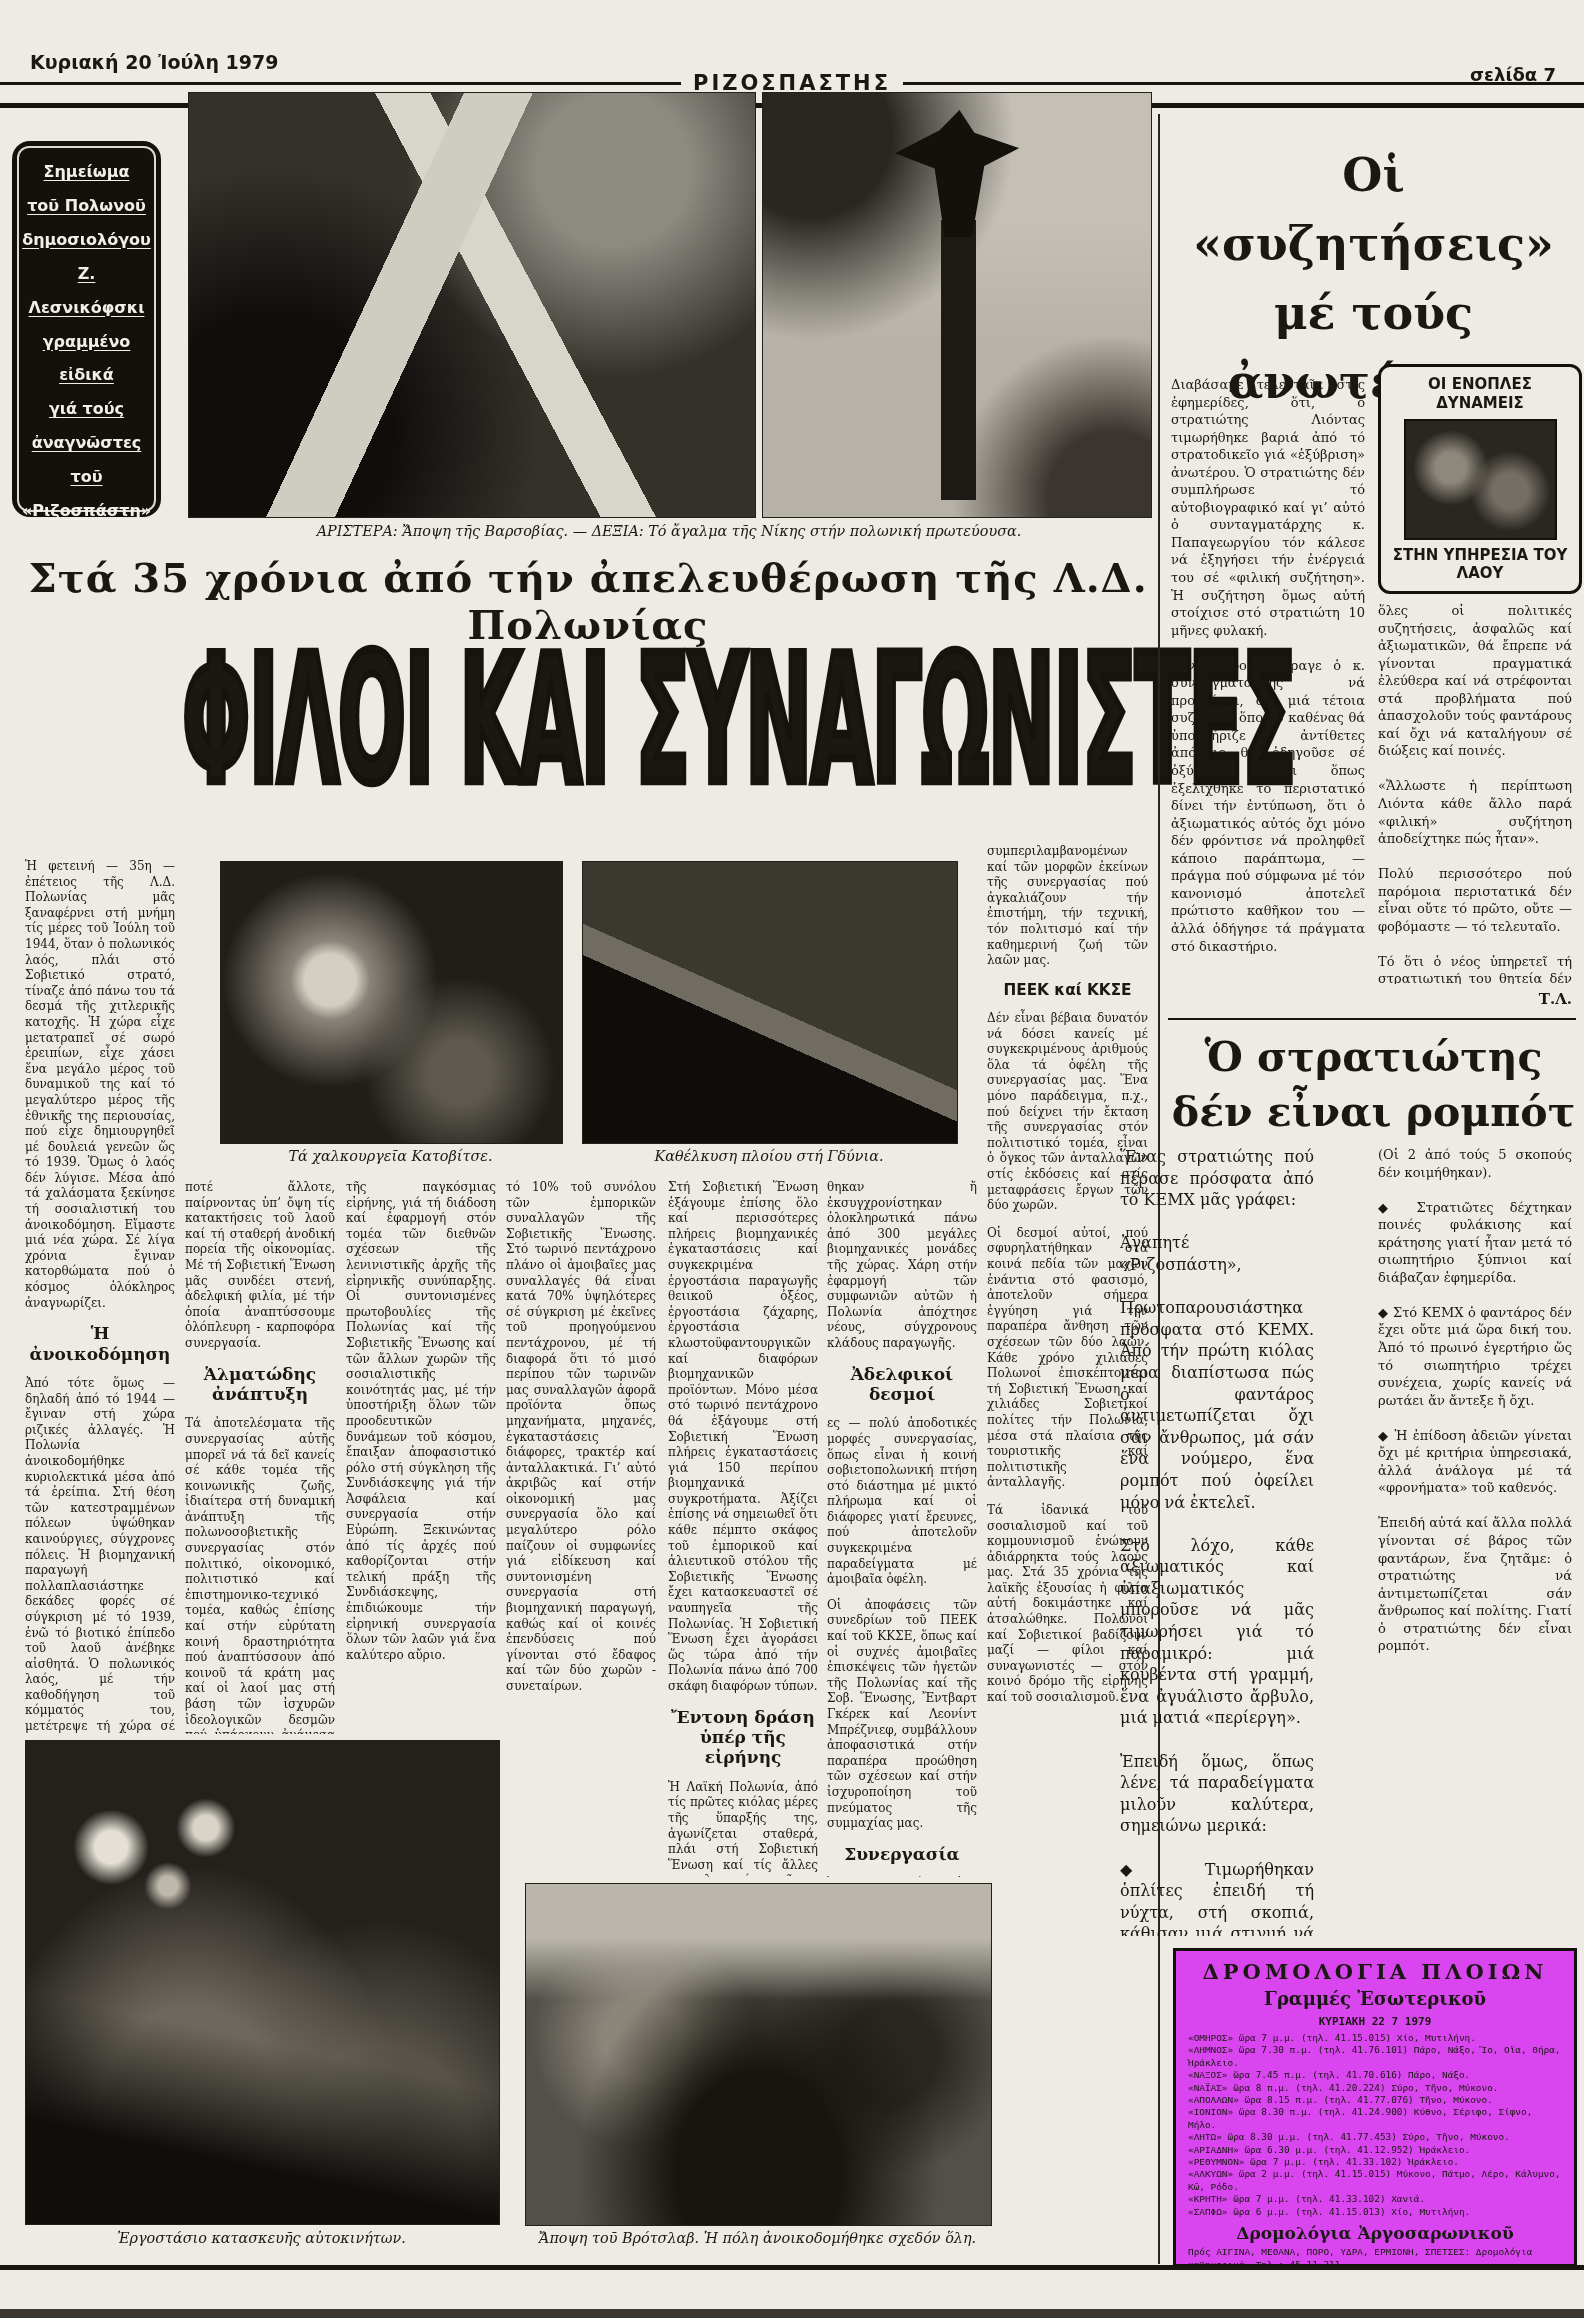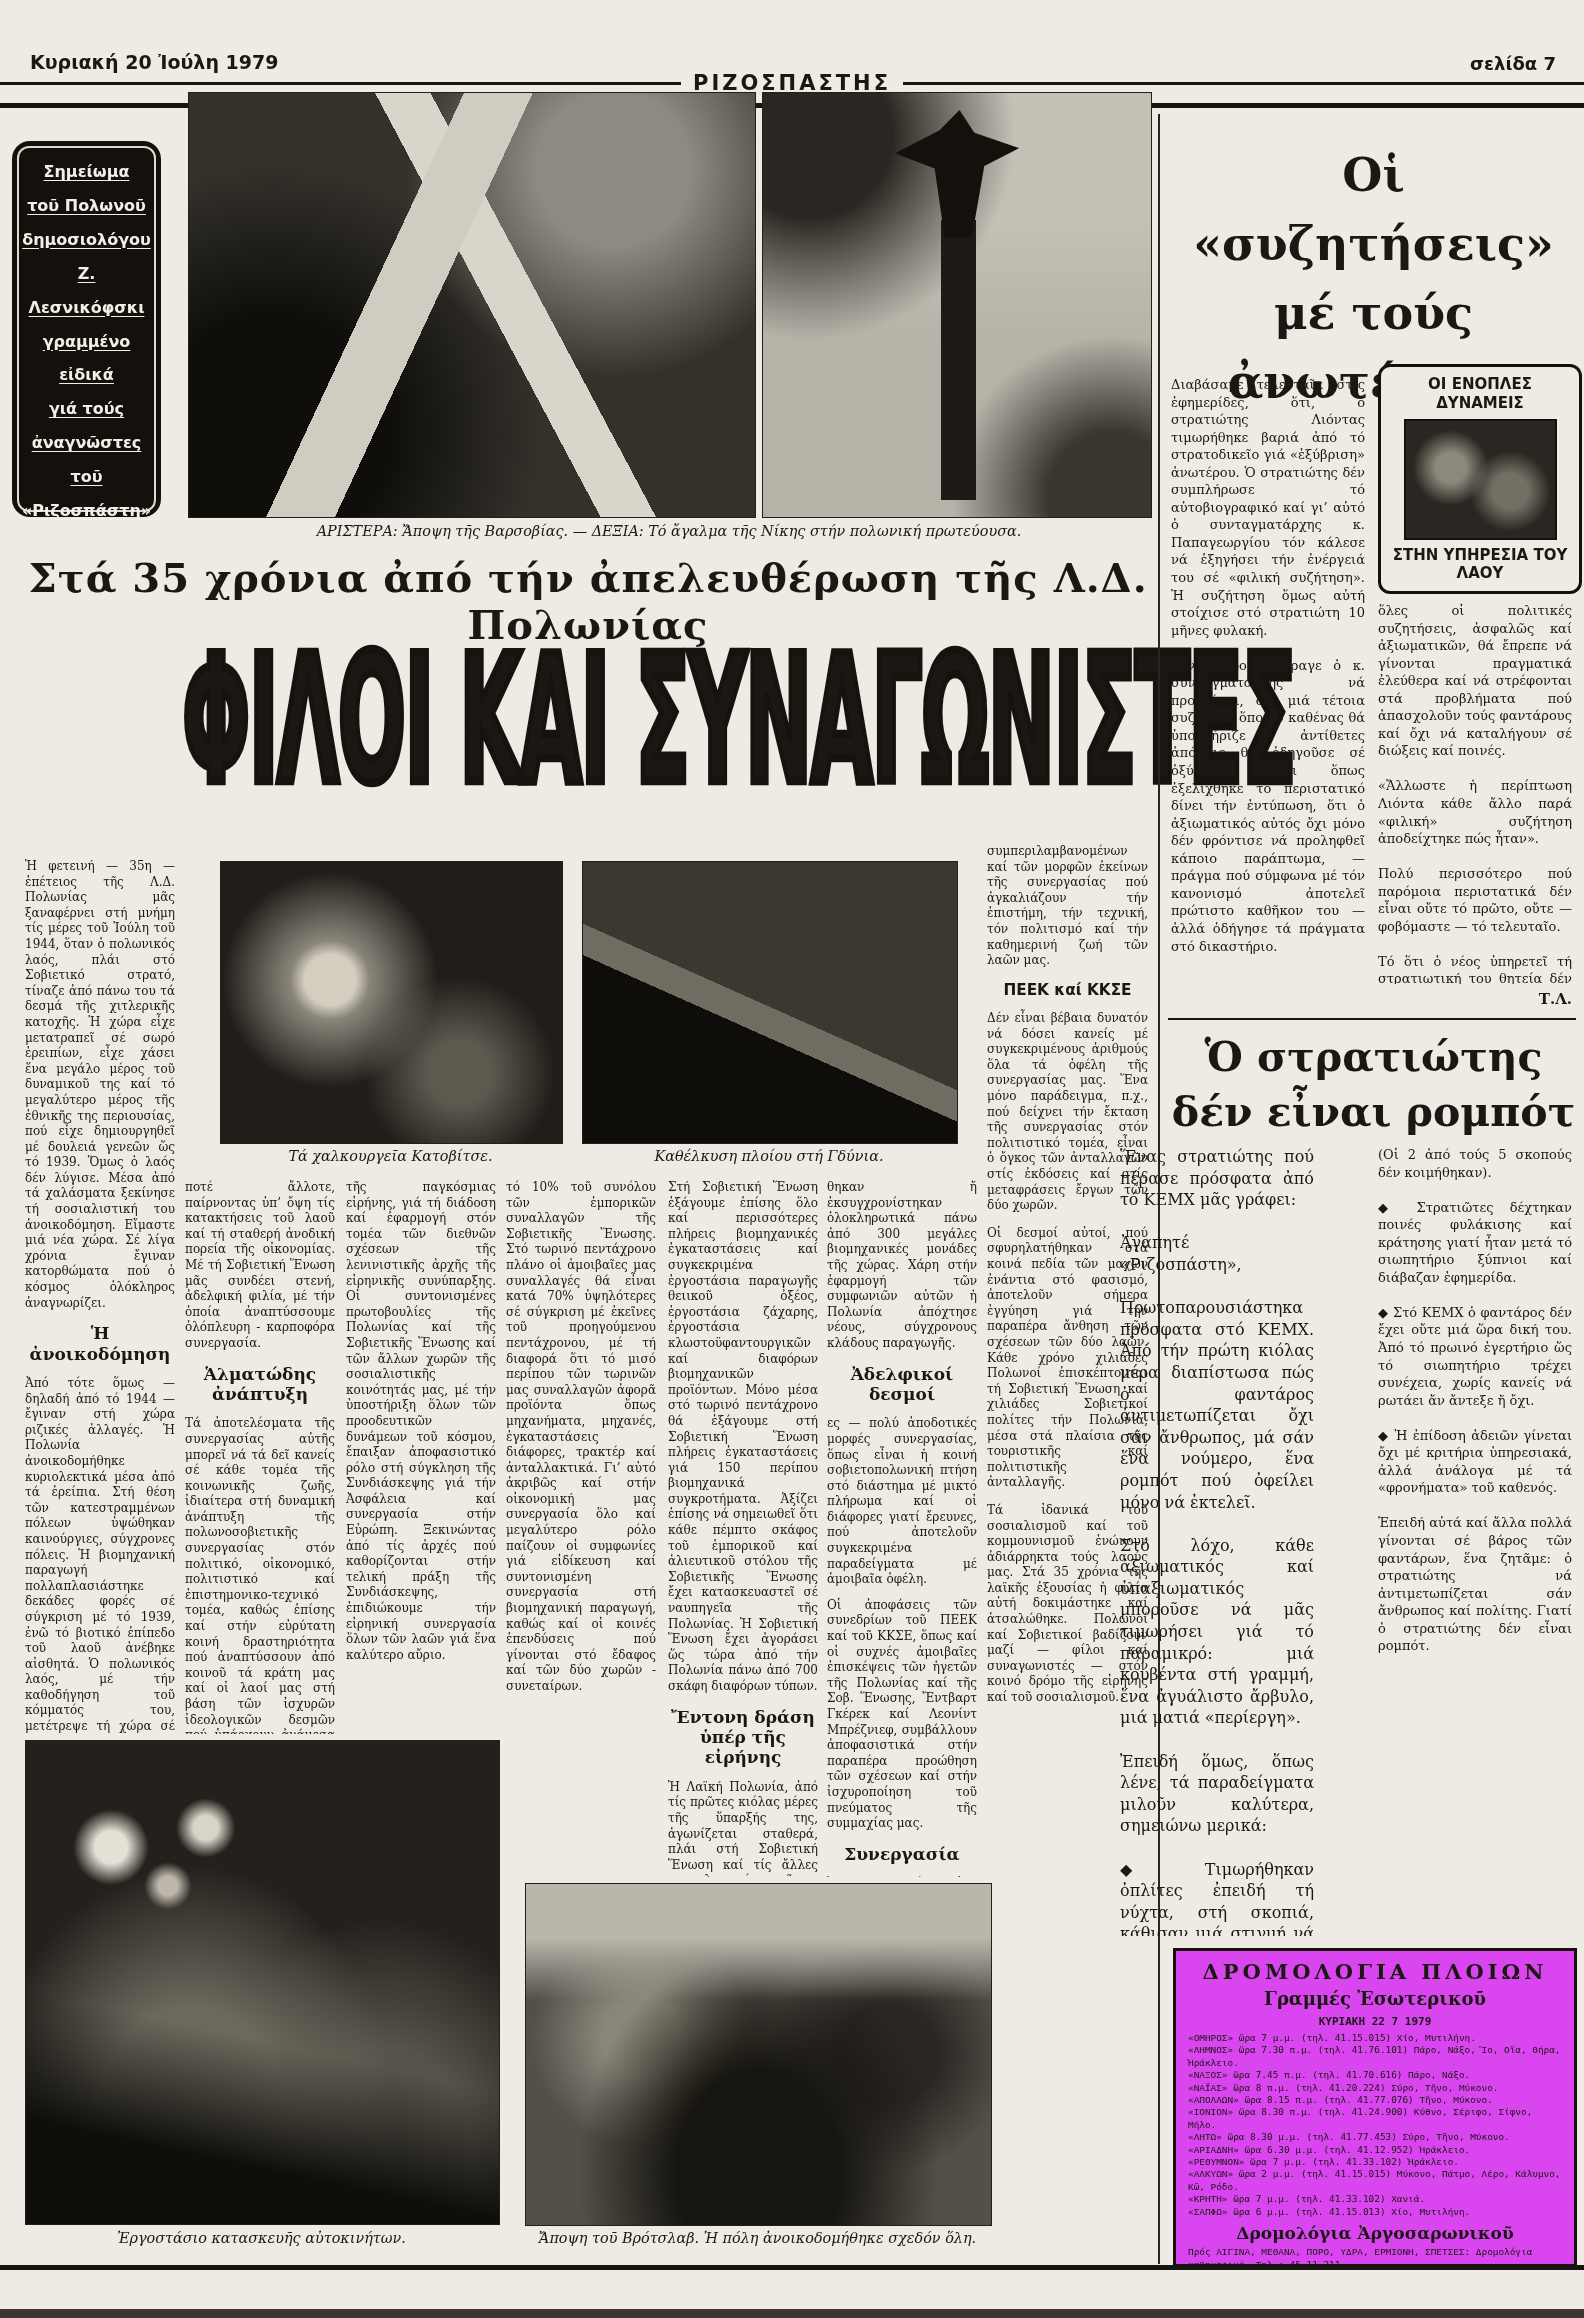--- a/index.html
+++ b/index.html
@@ -49,21 +49,21 @@
   .shipbox .dt{font-family:"DejaVu Sans Mono",monospace;font-weight:bold;font-size:11px;text-align:center;margin:6px 0 4px;}
   .shipbox .entries,.shipbox .sec2{font-family:"DejaVu Sans Mono",monospace;font-size:9.4px;line-height:1.32;white-space:pre-line;}
   .shipbox .t3{font-weight:bold;font-size:17px;text-align:center;margin:5px 0 3px;font-family:"DejaVu Serif",serif;}
 </style>
 </head>
 <body>
 
 <div class="page">
 
   <div class="abs date" style="left:30px;top:51px;">Κυριακή 20 Ἰούλη 1979</div>
-  <div class="abs pagelabel" style="right:28px;top:53px;">σελίδα 7</div>
+  <div class="abs pagelabel" style="right:28px;top:64px;">σελίδα 7</div>
   <div class="abs mastrow" style="left:0;top:71px;width:1584px;">
     <span class="masthead">ΡΙΖΟΣΠΑΣΤΗΣ</span>
   </div>
   <div class="abs rule" style="left:0;top:103px;width:1584px;height:5px;"></div>
 
   <div class="abs notebox" style="left:12px;top:141px;width:149px;height:376px;">
     <div class="inner"></div>
     <div class="lines">Σημείωμα
 τοῦ Πολωνοῦ
 δημοσιολόγου

